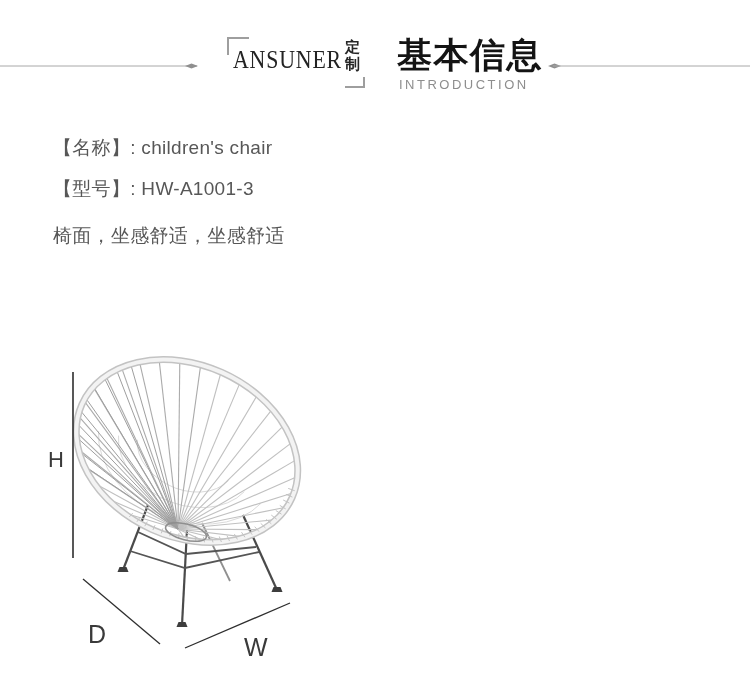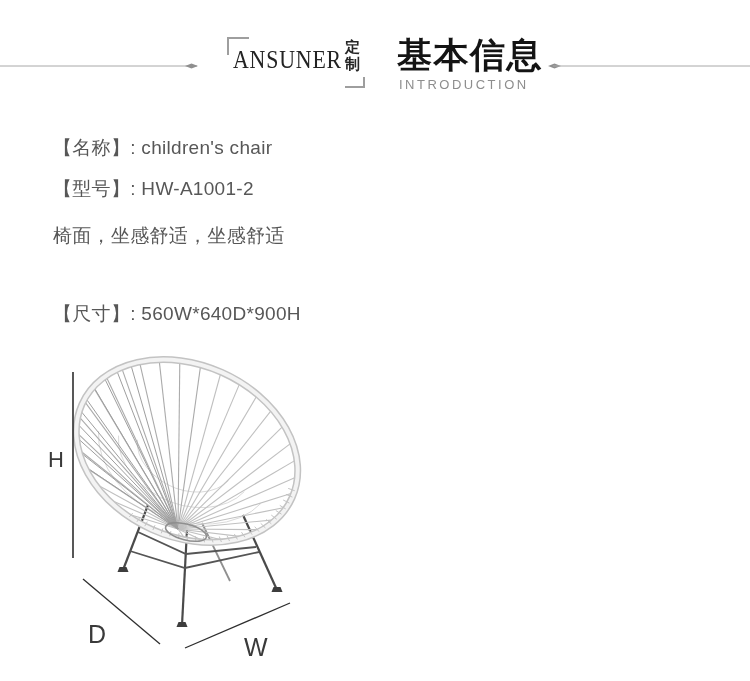--- a/index.html
+++ b/index.html
@@ -58,25 +58,24 @@
     <div class="bracket-tl"></div>
     <div class="brand-text">ANSUNER</div>
     <div class="brand-suffix">定制</div>
     <div class="bracket-br"></div>
   </div>
 
   <div class="title-cn">基本信息</div>
   <div class="title-en">INTRODUCTION</div>
 
   <div class="info-row row-name">【名称】: children's chair</div>
-  <div class="info-row row-model">【型号】: HW-A1001-2</div>
+  <div class="info-row row-model">【型号】: HW-A1001-3</div>
   <div class="info-row row-desc">
     <div>椅面，坐感舒适，坐感舒适</div>
   </div>
-  <div class="info-row row-size">【尺寸】: 560W*640D*900H</div>
 
   <div class="diagram-wrap">
     <svg width="340" height="326" viewBox="0 0 340 326">
 
       <g>
         <line x1="172" y1="168" x2="200" y2="226" stroke="#909090" stroke-width="1.8"></line>
         <line x1="118" y1="150" x2="93" y2="215" stroke="#4a4a4a" stroke-width="2.2"></line>
         <line x1="157" y1="175" x2="152" y2="270" stroke="#4a4a4a" stroke-width="2.2"></line>
         <line x1="213" y1="160" x2="247" y2="235" stroke="#4a4a4a" stroke-width="2.2"></line>
         <polyline points="108,177 156,199 226,192" fill="none" stroke="#555555" stroke-width="1.8"></polyline>

